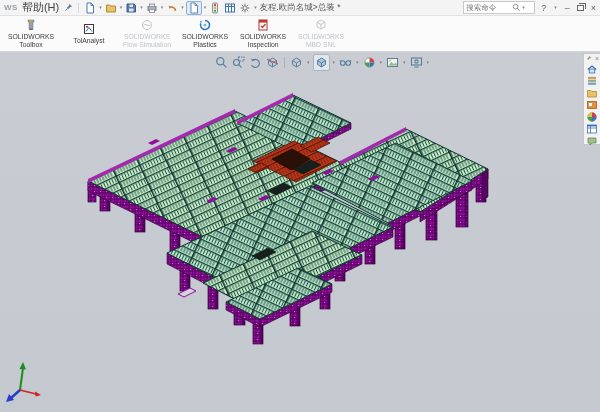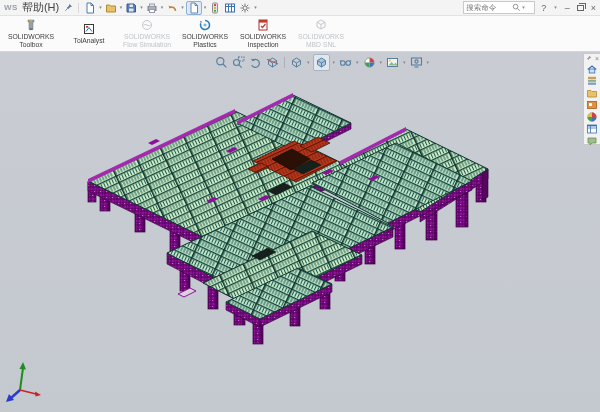--- a/index.html
+++ b/index.html
@@ -123,20 +123,21 @@
     </span>
     <span class="qi">
       <svg width="12" height="12" viewBox="0 0 12 12">
           <circle cx="6" cy="6" r="2" fill="none" stroke="#777"></circle>
           <path d="M6 1.5v2M6 8.5v2M1.5 6h2M8.5 6h2M2.8 2.8l1.4 1.4M7.8 7.8l1.4 1.4M9.2 2.8L7.8 4.2M4.2 7.8L2.8 9.2" stroke="#777" fill="none"></path>
         </svg>
     </span>
       <span class="caret">▾</span>
   </span>
 
+  <span class="title-center">友程.欧尚名城&gt;总装 *</span>
 
   <span class="tb-right">
     <span class="searchbox">
       <input placeholder="搜索命令" style="">
       <svg width="9" height="9" viewBox="0 0 10 10">
           <circle cx="4" cy="4" r="2.6" fill="none" stroke="#8a8a8a"></circle>
           <path d="M6 6l2.6 2.6" stroke="#8a8a8a"></path>
         </svg>
       <span class="caret">▾</span>
     </span>

